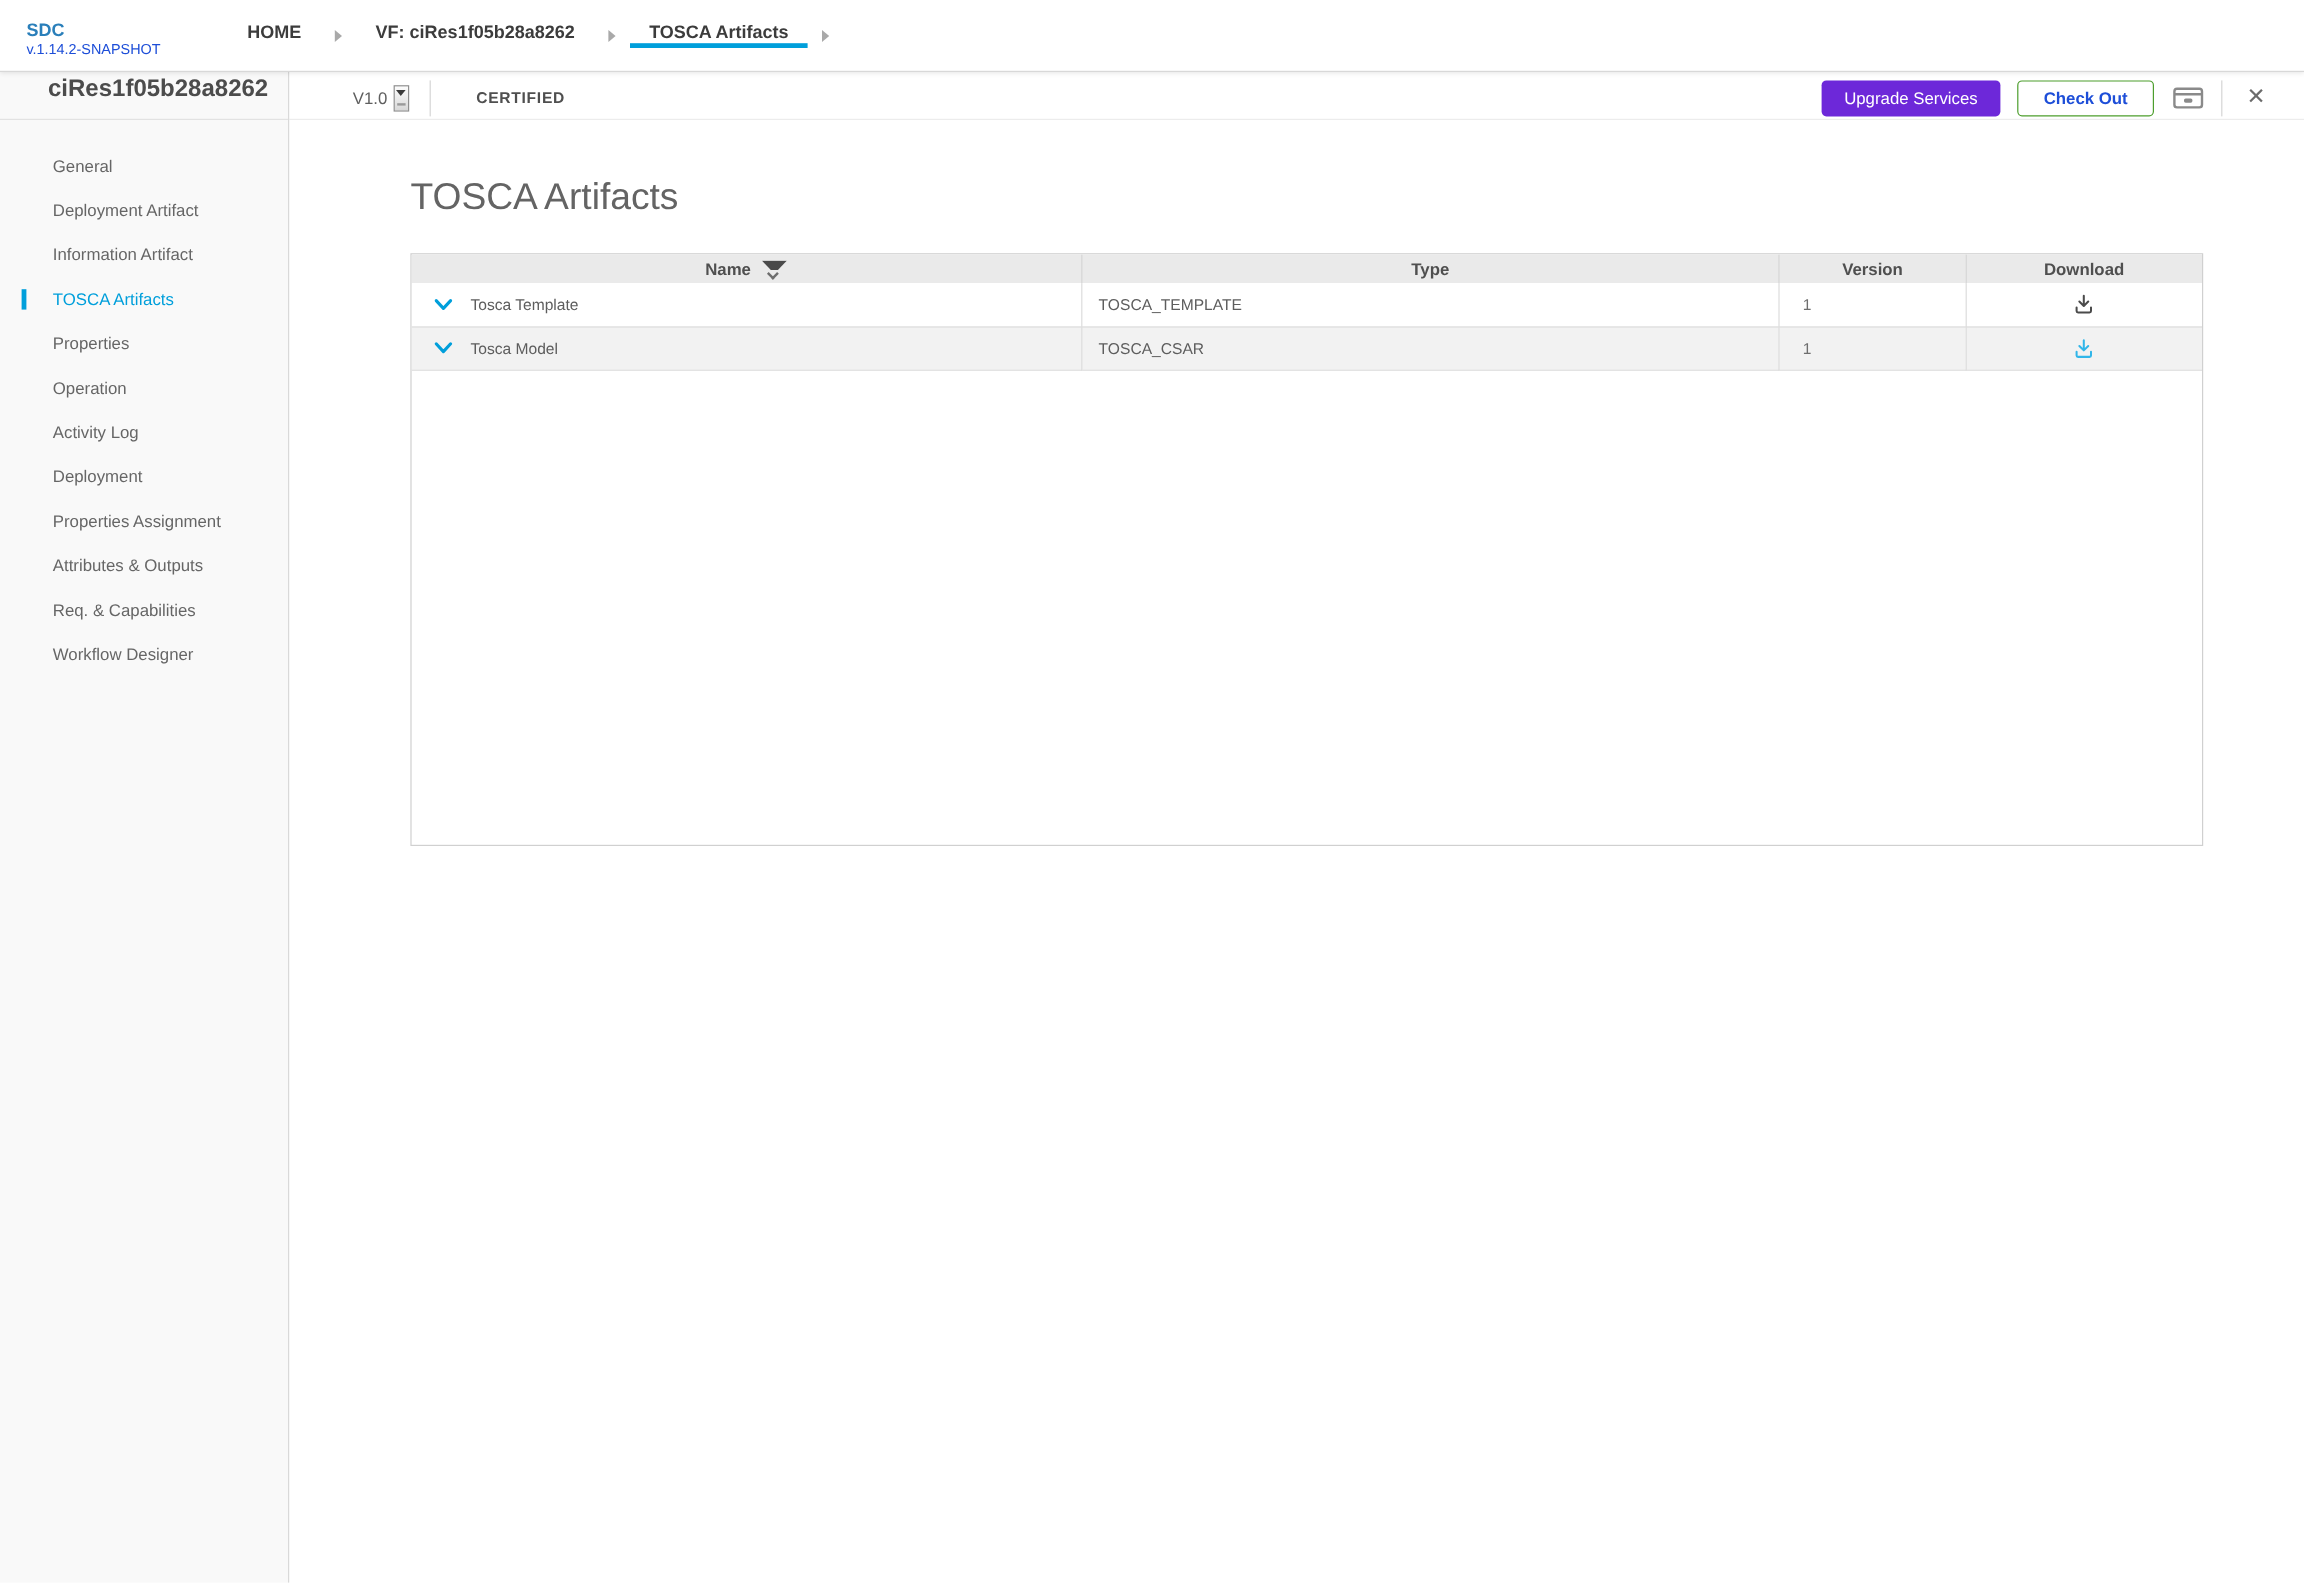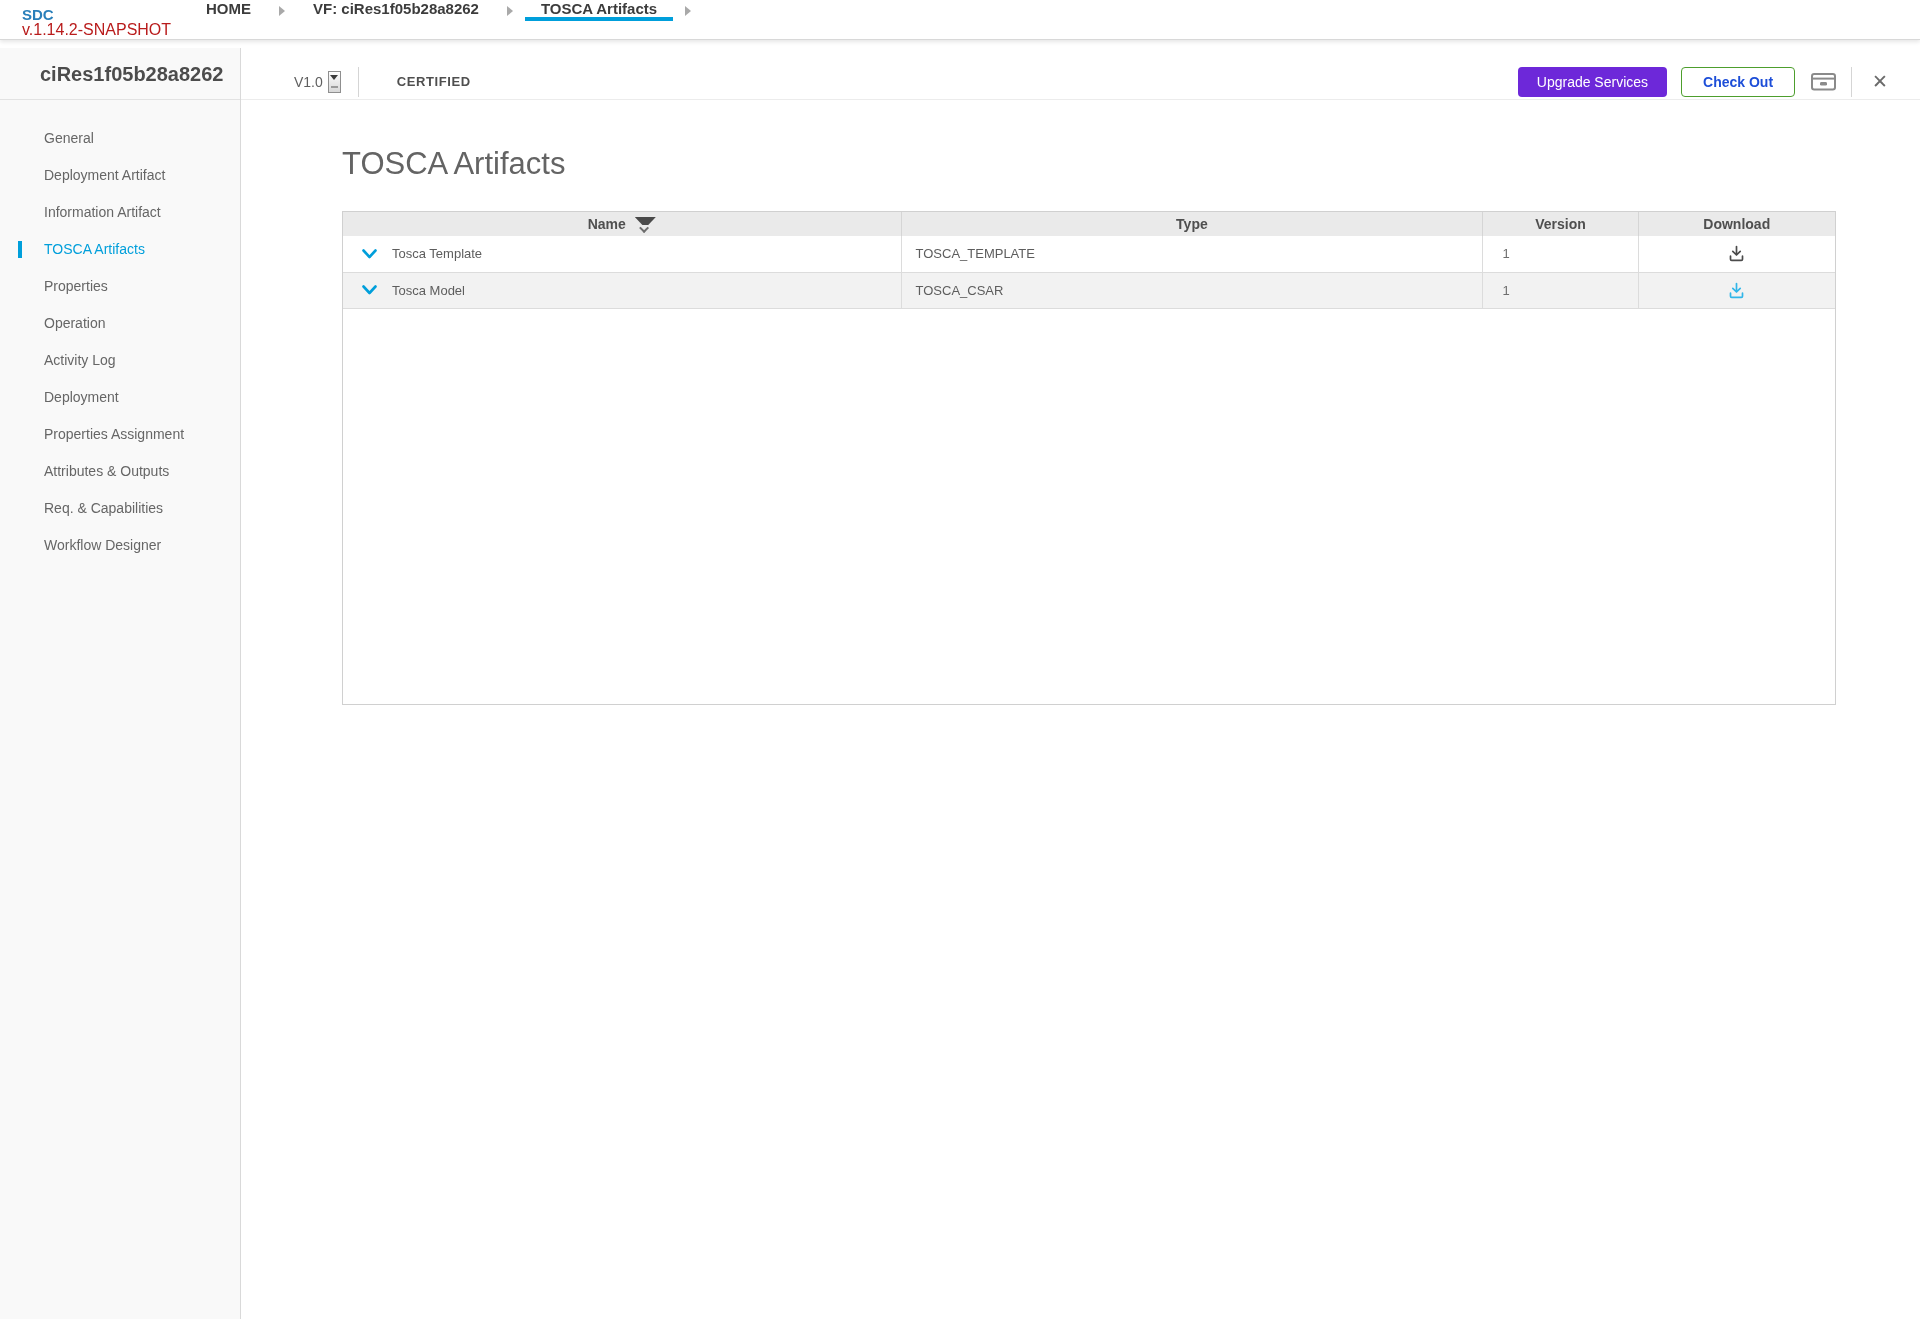--- a/index.html
+++ b/index.html
@@ -6,30 +6,30 @@
   html, body { width: 1920px; height: 1319px; overflow: hidden; }
   body {
     font-family: "Liberation Sans", "DejaVu Sans", sans-serif;
     background: #ffffff;
     color: #5a5a5a;
     position: relative;
   }
 
   
   .topbar {
-    position: absolute; top: 0; left: 0; right: 0; height: 40px;
+    position: absolute; top: 0; left: 0; right: 0; height: 60px;
     background: #ffffff;
     border-bottom: 1px solid #d8d8d8;
     box-shadow: 0 2px 4px rgba(0,0,0,.10);
-    display: flex; align-items: flex-start;
+    display: flex; align-items: center;
     z-index: 20;
   }
   .logo-block { width: 190px; padding: 7px 0 0 22px; }
   .logo-title { font-size: 15px; font-weight: 700; color: #2a7fba; line-height: 16px; }
-  .logo-version { font-size: 16px; color: #b91c1c; line-height: 14px; }
+  .logo-version { font-size: 12px; color: #1d4ed8; line-height: 14px; }
   .tabs { display: flex; align-items: stretch; }
   .tab {
     display: flex; align-items: center;
     padding: 0 16px;
     font-size: 15px; font-weight: 600; color: #3c3c3c;
     border-bottom: 4px solid transparent;
     cursor: pointer; white-space: nowrap;
   }
   .tab.active { border-bottom-color: #009fdb; }
   .crumb-arrow {

